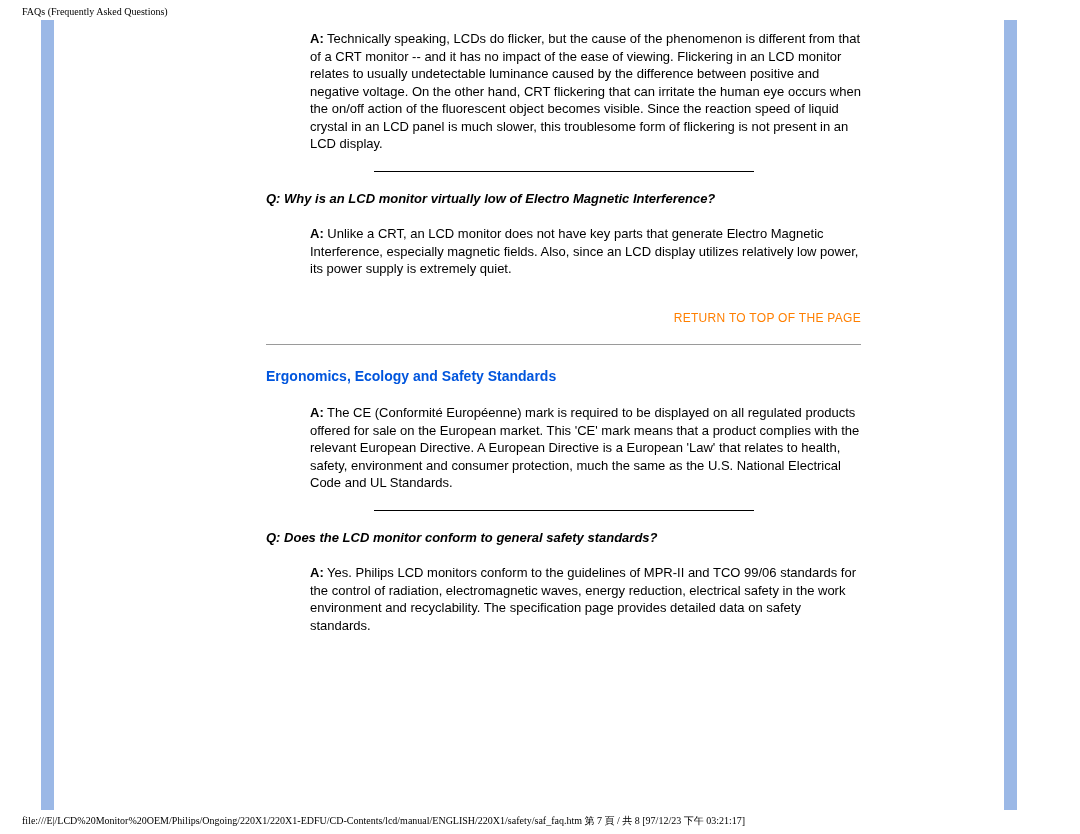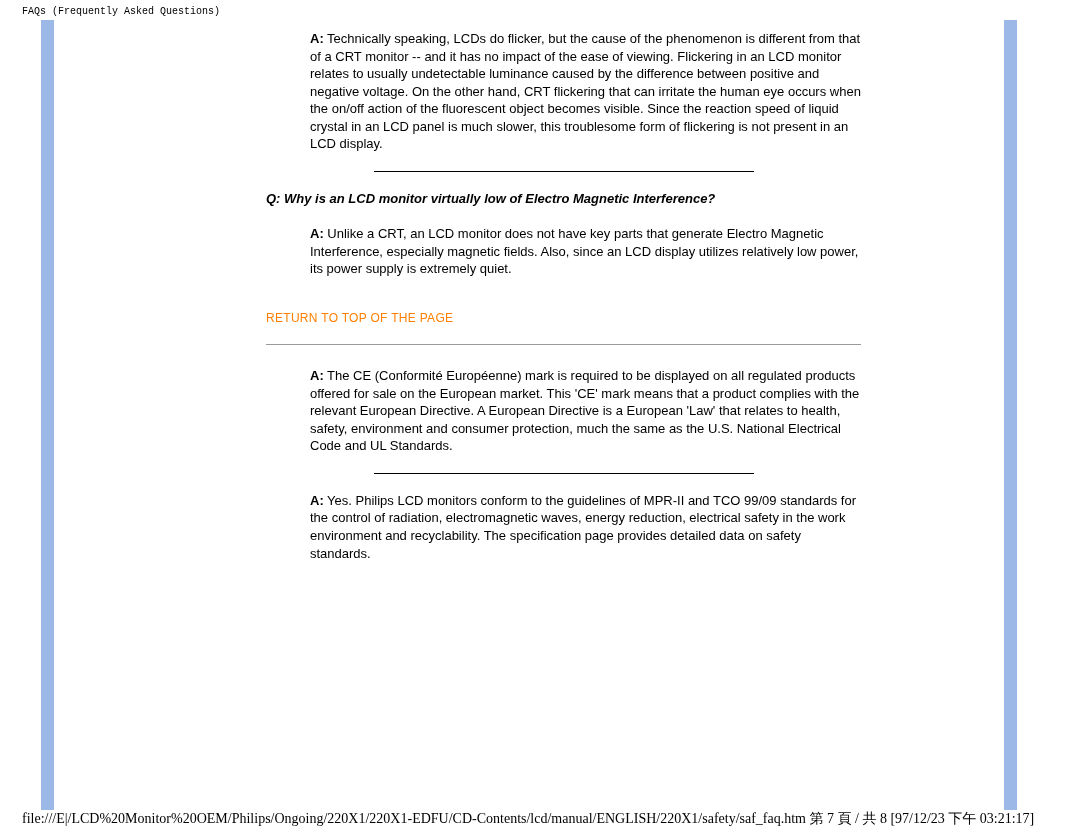--- a/index.html
+++ b/index.html
@@ -10,21 +10,21 @@
     width: 1080px;
     height: 834px;
     position: relative;
     overflow: hidden;
   }
   .header-text {
     position: absolute;
     top: 6px;
     left: 22px;
     font-size: 10px;
-    font-family: Liberation Mono, monospace;
+    font-family: Liberation Serif, serif;
     color: #000;
   }
   .page-wrap {
     position: absolute;
     top: 20px;
     left: 41px;
     width: 976px;
     height: 790px;
     background: #ffffff;
   }
@@ -72,37 +72,37 @@
     width: 380px;
     margin: 18px auto 18px auto;
   }
   .hr-full {
     border: none;
     border-top: 1px solid #9a9a9a;
     width: 100%;
     margin: 18px 0 22px 0;
   }
   .return-link {
-    text-align: left;
+    text-align: right;
     color: #ff7f00;
     font-size: 12px;
     letter-spacing: 0.3px;
     margin: 32px 0 15px 0;
   }
   .section-heading {
     color: #0055dd;
     font-weight: bold;
     font-size: 14px;
     margin-bottom: 18px;
   }
   .footer-text {
     position: absolute;
     bottom: 6px;
     left: 22px;
-    font-size: 14px;
+    font-size: 10px;
     font-family: Georgia, "Times New Roman", serif;
     color: #000;
     white-space: nowrap;
   }
 </style>
 </head>
 <body>
 
 <div class="header-text">FAQs (Frequently Asked Questions)</div>
 
@@ -123,30 +123,34 @@
     </div>
 
     <div class="answer-block">
       <span class="a-label">A:</span><span> Unlike a CRT, an LCD monitor does not have key parts that generate Electro Magnetic Interference, especially magnetic fields. Also, since an LCD display utilizes relatively low power, its power supply is extremely quiet.</span>
     </div>
 
     <div class="return-link">RETURN TO TOP OF THE PAGE</div>
 
     <hr class="hr-full">
 
+    <div class="section-heading">Ergonomics, Ecology and Safety Standards</div>
 
 
     <div class="answer-block">
       <span class="a-label">A:</span><span> The CE (Conformité Européenne) mark is required to be displayed on all regulated products offered for sale on the European market. This 'CE' mark means that a product complies with the relevant European Directive. A European Directive is a European 'Law' that relates to health, safety, environment and consumer protection, much the same as the U.S. National Electrical Code and UL Standards.</span>
     </div>
 
     <hr class="hr-short">
 
+    <div class="q-text">
+      <span class="q-label">Q:</span><span> Does the LCD monitor conform to general safety standards?</span>
+    </div>
 
     <div class="answer-block">
-      <span class="a-label">A:</span><span> Yes. Philips LCD monitors conform to the guidelines of MPR-II and TCO 99/09 standards for the control of radiation, electromagnetic waves, energy reduction, electrical safety in the work environment and recyclability. The specification page provides detailed data on safety standards.</span>
+      <span class="a-label">A:</span><span> Yes. Philips LCD monitors conform to the guidelines of MPR-II and TCO 99/06 standards for the control of radiation, electromagnetic waves, energy reduction, electrical safety in the work environment and recyclability. The specification page provides detailed data on safety standards.</span>
     </div>
 
 
   </div>
 </div>
 
 <div class="footer-text">file:///E|/LCD%20Monitor%20OEM/Philips/Ongoing/220X1/220X1-EDFU/CD-Contents/lcd/manual/ENGLISH/220X1/safety/saf_faq.htm 第 7 頁 / 共 8  [97/12/23 下午 03:21:17]</div>
 
 </body></html>

